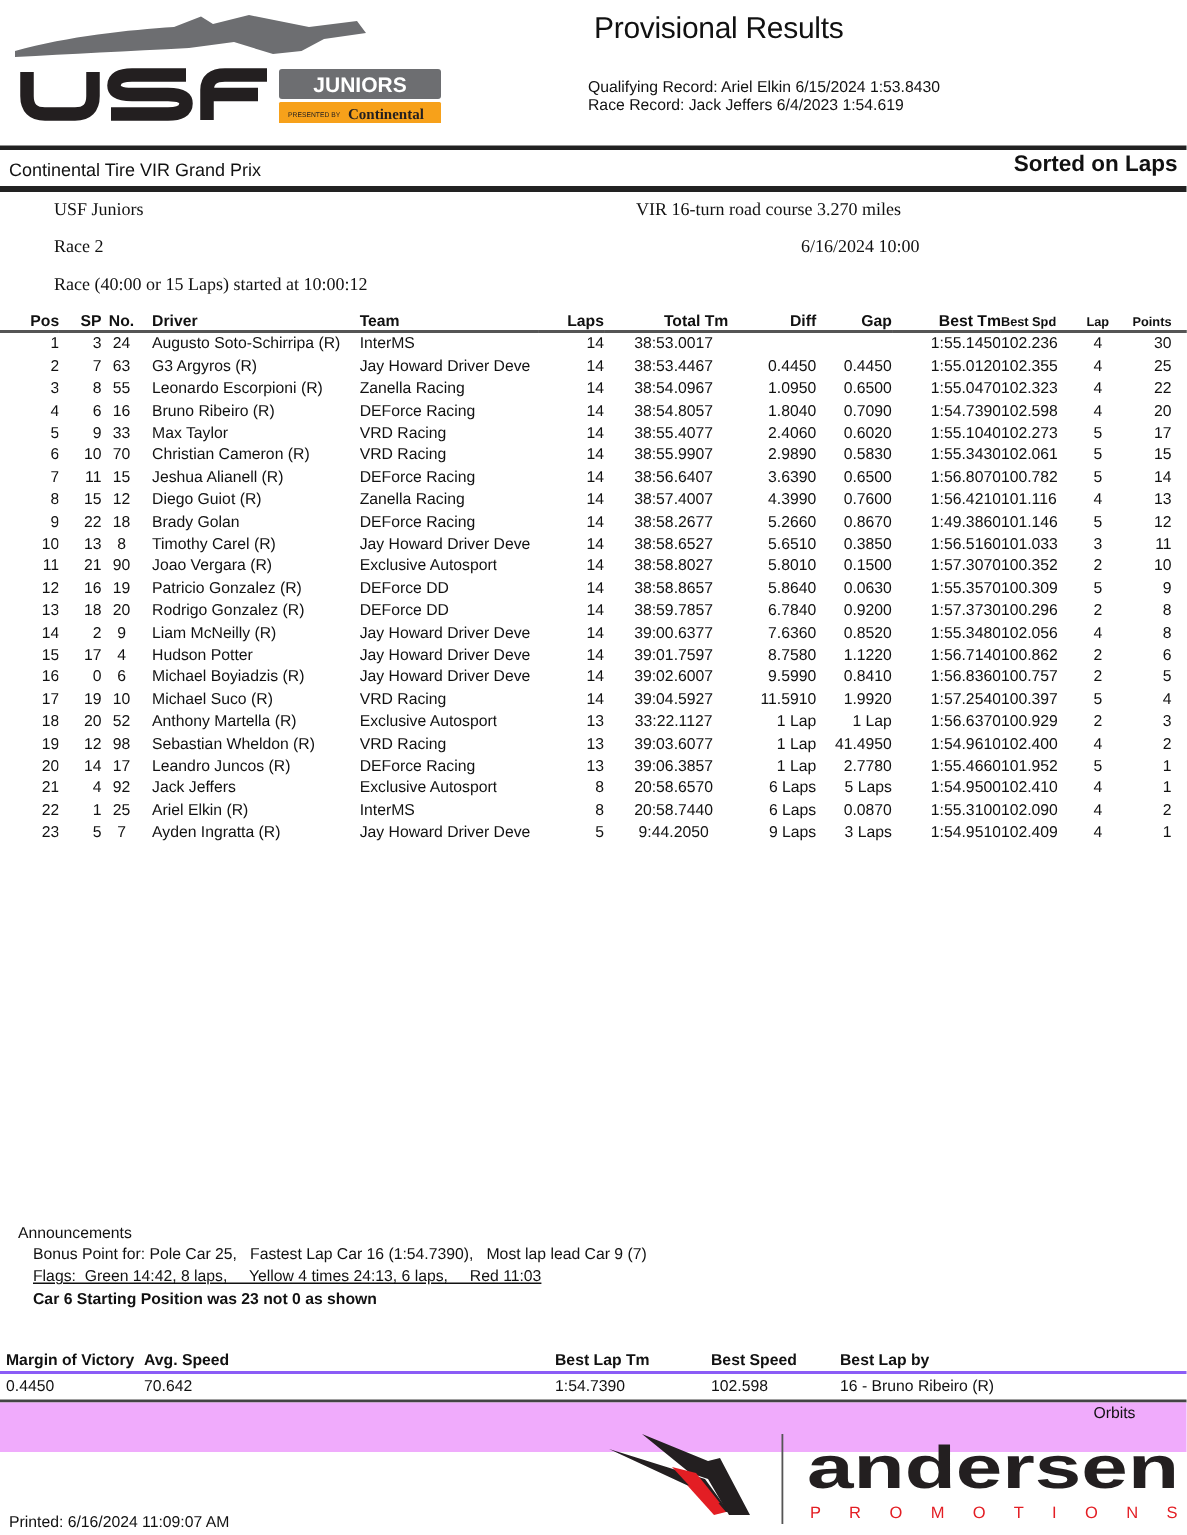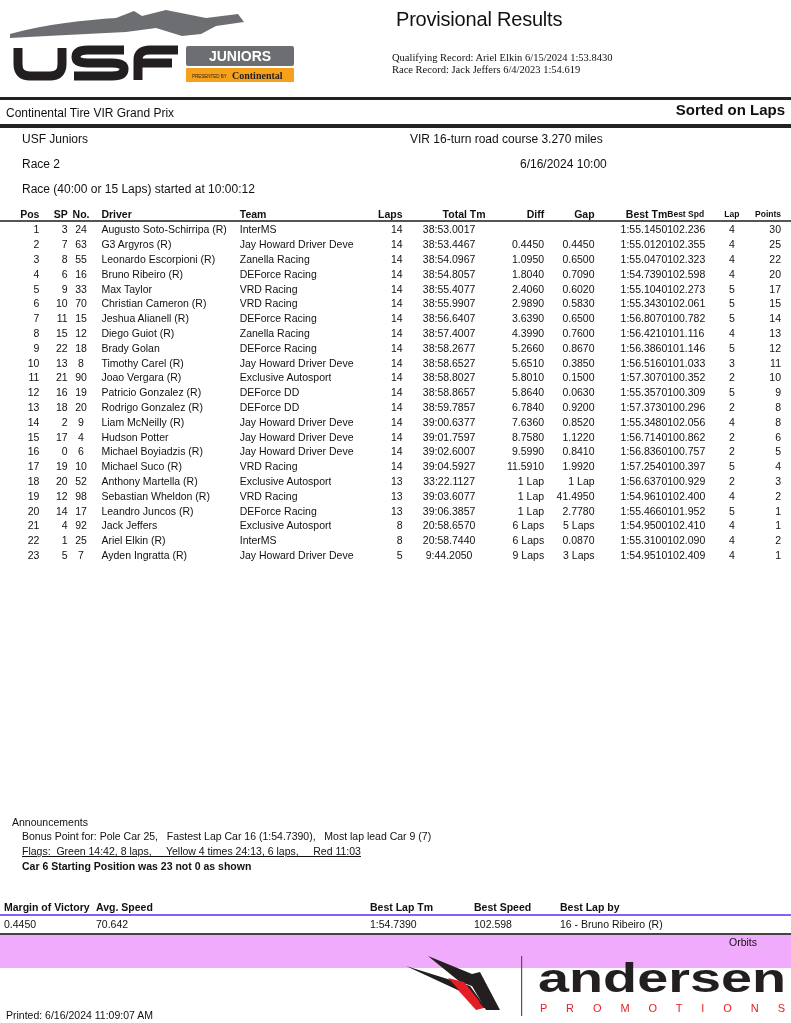--- a/index.html
+++ b/index.html
@@ -3,31 +3,31 @@
 <meta charset="utf-8">
 <style>
   html, body { margin: 0; padding: 0; background: #ffffff; }
   body { width: 791px; height: 1023px; position: relative; overflow: hidden;
          font-family: "DejaVu Sans Condensed", "Liberation Sans Narrow", "Liberation Sans", sans-serif; color: #111; }
   .abs { position: absolute; }
 
   
   #usf-logo { left: 6px; top: 6px; width: 290px; height: 76px; }
   #title { left: 396px; top: 8px; font-size: 20px; font-family: "Liberation Sans", sans-serif; letter-spacing: -0.2px; color:#111; }
-  .record { font-size: 10.5px; font-family: Liberation Serif, serif; }
+  .record { font-size: 10.5px; font-family: Liberation Sans, sans-serif; }
   #qual-record { left: 392px; top: 52px; }
   #race-record { left: 392px; top: 64px; }
 
   .rule-thick { left: 0; width: 791px; height: 3px; background: #222; }
   #rule1 { top: 97px; }
   #rule2 { top: 124px; height: 4px; }
   #event-name { left: 6px; top: 106px; font-size: 12px; font-family: "Liberation Sans", sans-serif; }
   #sort-label { right: 6px; top: 101px; font-size: 15px; font-weight: bold; font-family: "Liberation Sans", sans-serif; }
 
-  .info { font-size: 12px; font-family: Liberation Sans, sans-serif; }
+  .info { font-size: 12px; font-family: Liberation Serif, serif; margin-left: 14px; }
   #series { left: 22px; top: 132px; }
   #track { left: 410px; top: 132px; }
   #race-name { left: 22px; top: 157px; }
   #datetime { left: 520px; top: 157px; }
   #race-start { left: 22px; top: 182px; }
 
   
   #results { position: absolute; left: 0; top: 207px; width: 791px; border-collapse: collapse; font-size: 10.5px; font-family: "Liberation Sans", sans-serif; }
   #results th { font-weight: bold; font-size: 10.5px; padding: 0; height: 13px; border-bottom: 2px solid #555; white-space: nowrap; }
   #results td { padding: 0; height: 14.8px; white-space: nowrap; overflow: hidden; }
@@ -242,21 +242,21 @@
       <tr>
         <td class="c-pos">9</td>
         <td class="c-sp">22</td>
         <td class="c-no">18</td>
         <td class="c-drv">Brady Golan</td>
         <td class="c-team"><span class="team-clip">DEForce Racing</span></td>
         <td class="c-laps">14</td>
         <td class="c-tot">38:58.2677</td>
         <td class="c-diff">5.2660</td>
         <td class="c-gap">0.8670</td>
-        <td class="c-best">1:56.3860</td>
+        <td class="c-best">1:49.3860</td>
         <td class="c-spd">101.146</td>
         <td class="c-lap">5</td>
         <td class="c-pts">12</td>
       </tr>
       <tr>
         <td class="c-pos">10</td>
         <td class="c-sp">13</td>
         <td class="c-no">8</td>
         <td class="c-drv">Timothy Carel (R)</td>
         <td class="c-team"><span class="team-clip">Jay Howard Driver Deve</span></td>

